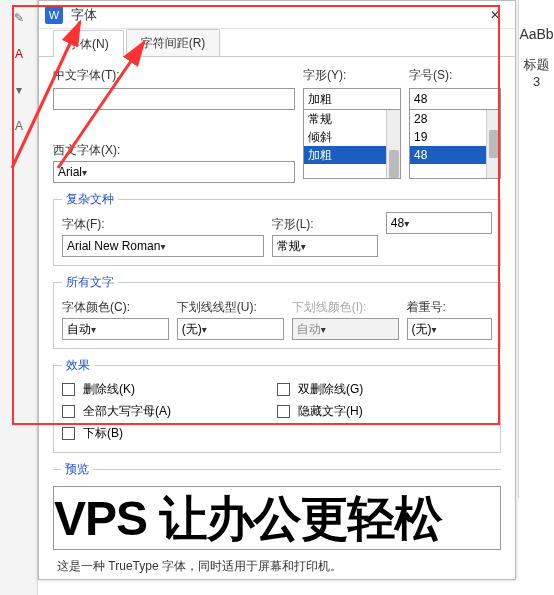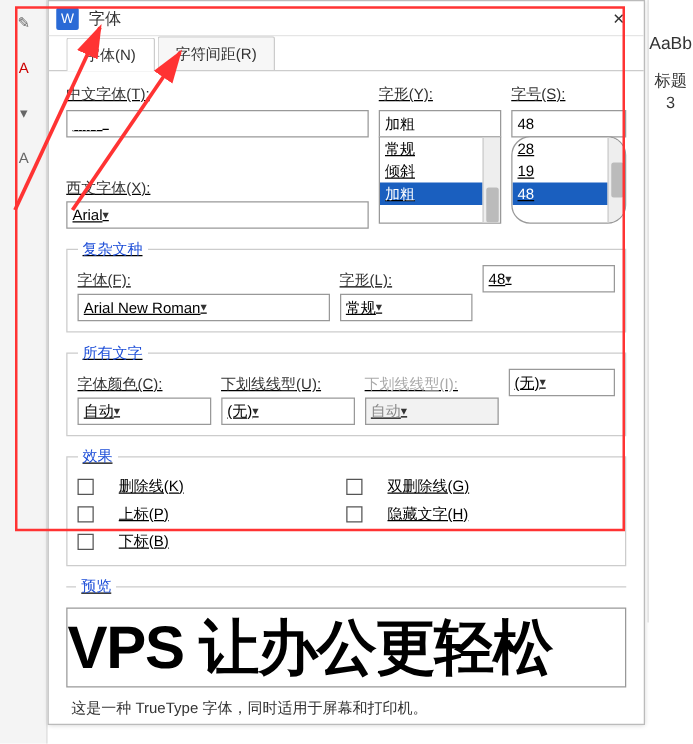--- a/index.html
+++ b/index.html
@@ -86,21 +86,21 @@
     display:flex; align-items:center;
     border:1px solid #ccc;
     border-bottom: none;
     background: #f7f7f7;
     margin-right: 2px;
     font-size: 12px;
     color:#333;
     border-radius: 2px 2px 0 0;
   }
   .tab.active { background:#fff; position:relative; top:1px; }
-  .content { padding: 6px 14px 4px 14px; text-decoration: underline; }
+  .content { padding: 6px 14px 4px 14px; }
   .row { display:flex; gap:8px; margin-bottom:2px; }
   .col-a { flex: 1 1 200px; }
   .col-b { width: 98px; }
   .col-c { width: 92px; }
   .fld-label { font-size:12px; color:#333; margin: 4px 0 2px 0; }
   select, input.combo {
     width: 100%;
     height: 22px;
     border: 1px solid #999;
     background: #fff;
@@ -136,21 +136,21 @@
   .small-row { display:flex; gap:8px; }
   .small-col { flex:1; }
   .dd {
     height:22px; border:1px solid #999; background:#fff;
     display:flex; align-items:center; justify-content:flex-start;
     padding:0 4px; font-size:12px;
   }
   .dd .caret { font-size:10px; color:#333; }
   .dd.disabled { background:#f2f2f2; color:#888; }
   .checks { display:flex; flex-wrap:wrap; }
-  .check-item { width:50%; height:22px; display:flex; align-items:center; gap:20px; }
+  .check-item { width:50%; height:22px; display:flex; align-items:center; gap:8px; }
   .cb { width:13px; height:13px; border:1px solid #555; background:#fff; }
   .preview-box {
     margin: 0 14px;
     border:1px solid #999;
     height: 64px;
     overflow:hidden;
     background:#fff;
   }
   .preview-text {
     font-weight:700;
@@ -229,21 +229,21 @@
           <div class="item">倾斜</div>
           <div class="item sel">加粗</div>
           <div class="scrollbar">
               <div class="thumb" style="top:40px;"></div>
             </div>
         </div>
       </div>
 
       <div class="col-c">
         <input class="combo" value="48" style="">
-        <div class="listbox" style="margin-top:-1px;border-radius:15px;">
+        <div class="listbox" style="margin-top:-1px;">
           <div class="item">28</div>
           <div class="item">19</div>
           <div class="item sel">48</div>
           <div class="scrollbar">
               <div class="thumb"></div>
             </div>
         </div>
       </div>
     </div>
 
@@ -284,27 +284,28 @@
           </div>
         </div>
         <div class="small-col">
           <div class="fld-label">下划线线型(U):</div>
           <div class="dd">
             <span>(无)</span>
             <span class="caret">▾</span>
           </div>
         </div>
         <div class="small-col">
-          <div class="fld-label" style="color:#aaa;">下划线线型(I):</div>
+          <div class="fld-label" style="color:#aaa;">下划线颜色(I):</div>
           <div class="dd disabled">
             <span>自动</span>
             <span class="caret">▾</span>
           </div>
         </div>
         <div class="small-col" style="flex:0.8;">
+          <div class="fld-label">着重号:</div>
           <div class="dd">
             <span>(无)</span>
             <span class="caret">▾</span>
           </div>
         </div>
       </div>
     </fieldset>
 
     <fieldset>
       <legend>效果</legend>
@@ -312,21 +313,21 @@
         <div class="check-item">
           <div class="cb"></div>
           <span>删除线(K)</span>
         </div>
         <div class="check-item">
           <div class="cb"></div>
           <span>双删除线(G)</span>
         </div>
         <div class="check-item">
           <div class="cb"></div>
-          <span>上标(P)</span>
+          <span>全部大写字母(A)</span>
         </div>
         <div class="check-item">
           <div class="cb"></div>
           <span>隐藏文字(H)</span>
         </div>
         <div class="check-item">
           <div class="cb"></div>
           <span>下标(B)</span>
         </div>
       </div>

